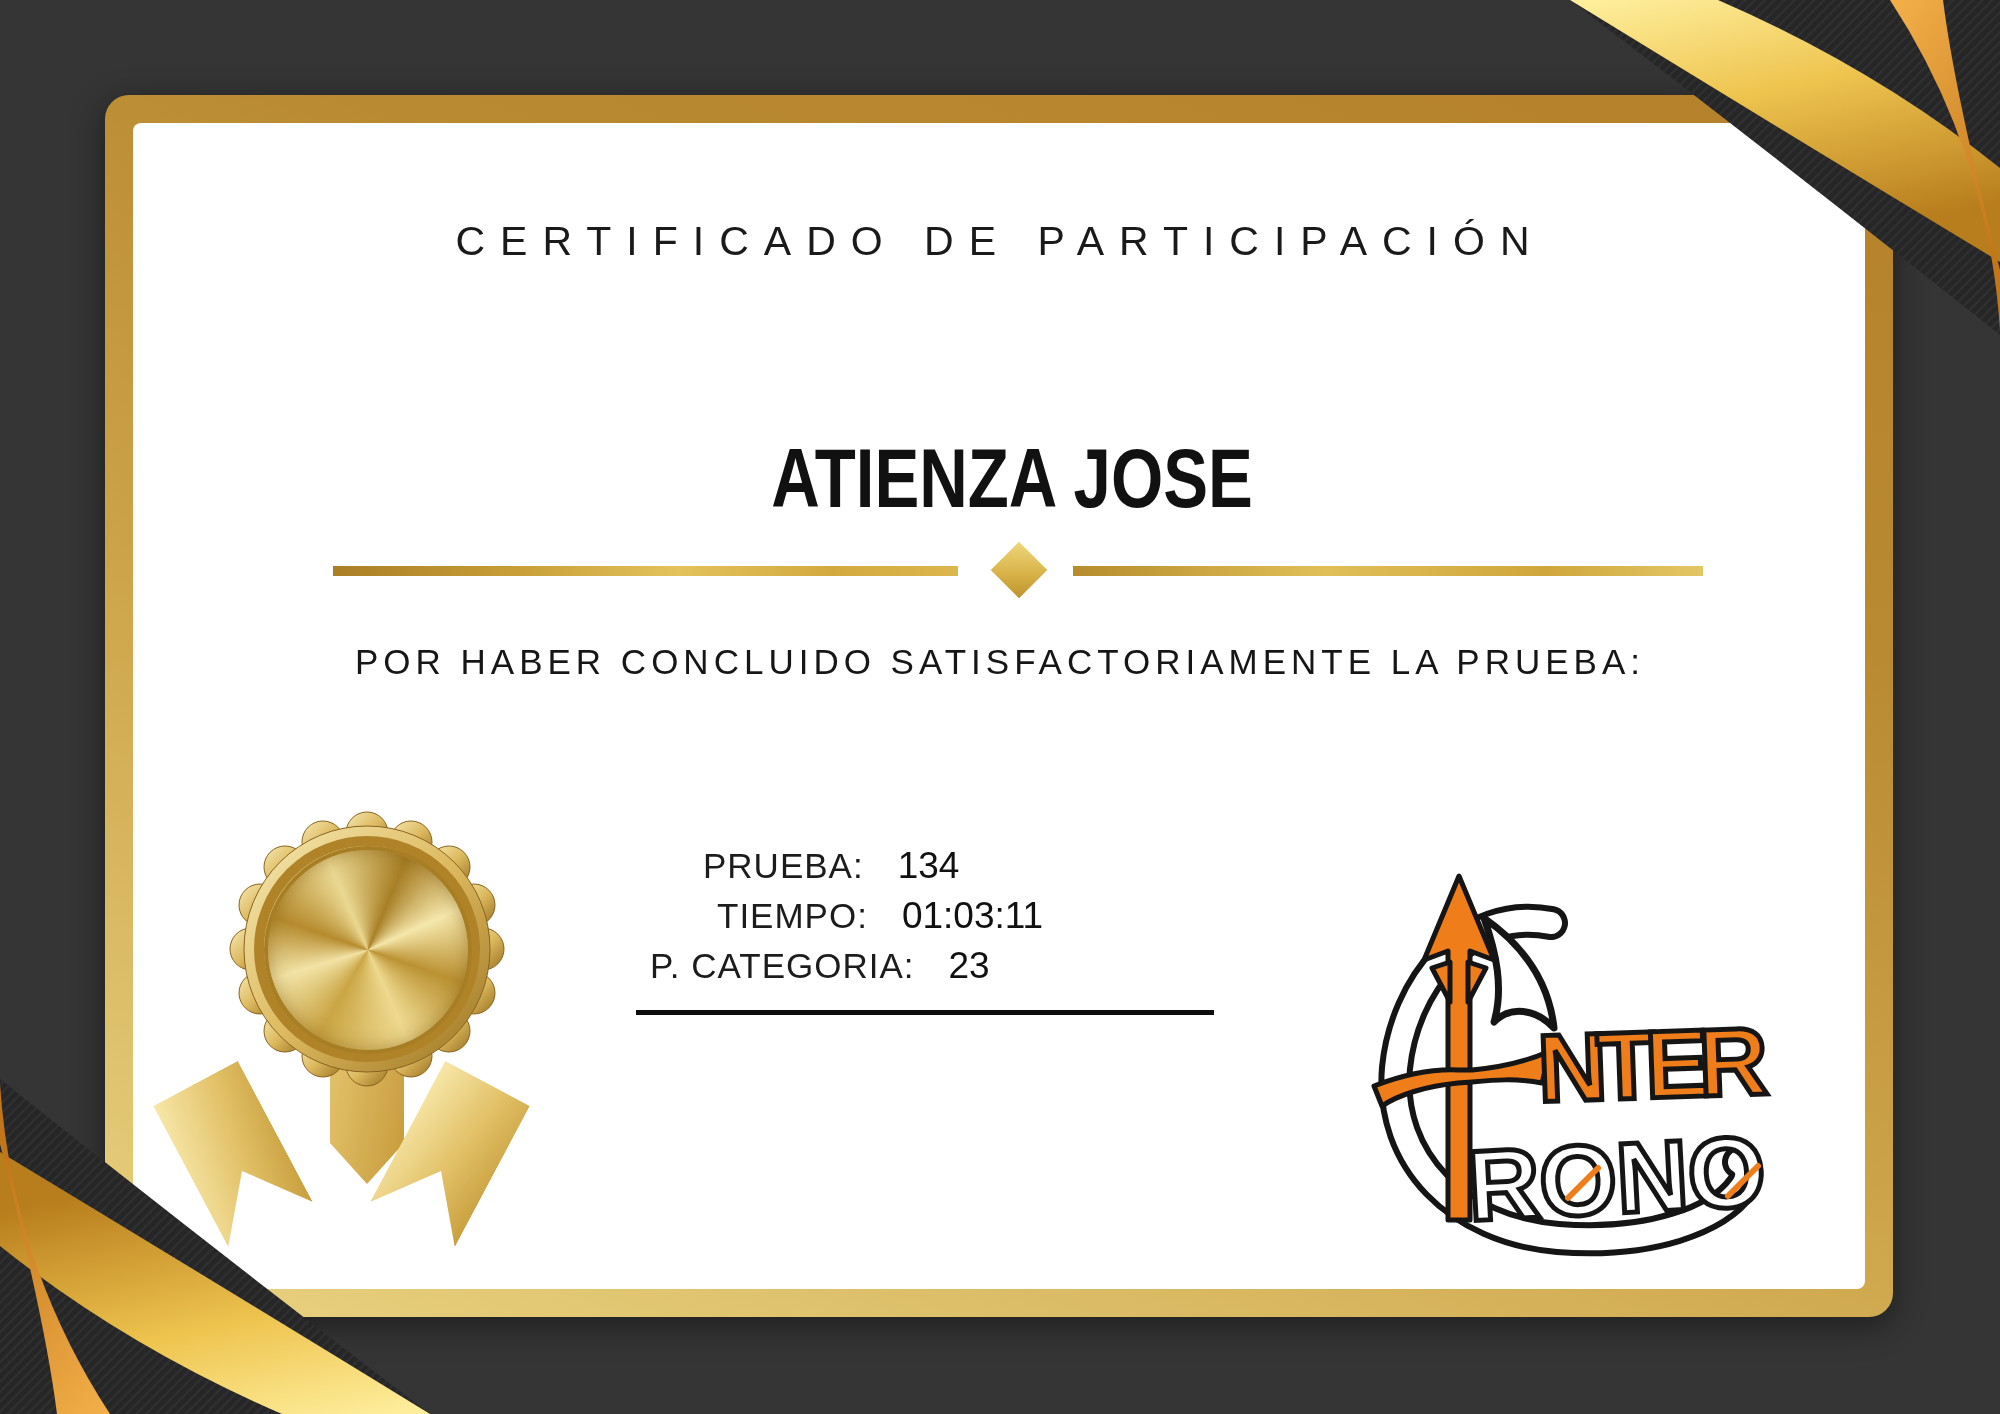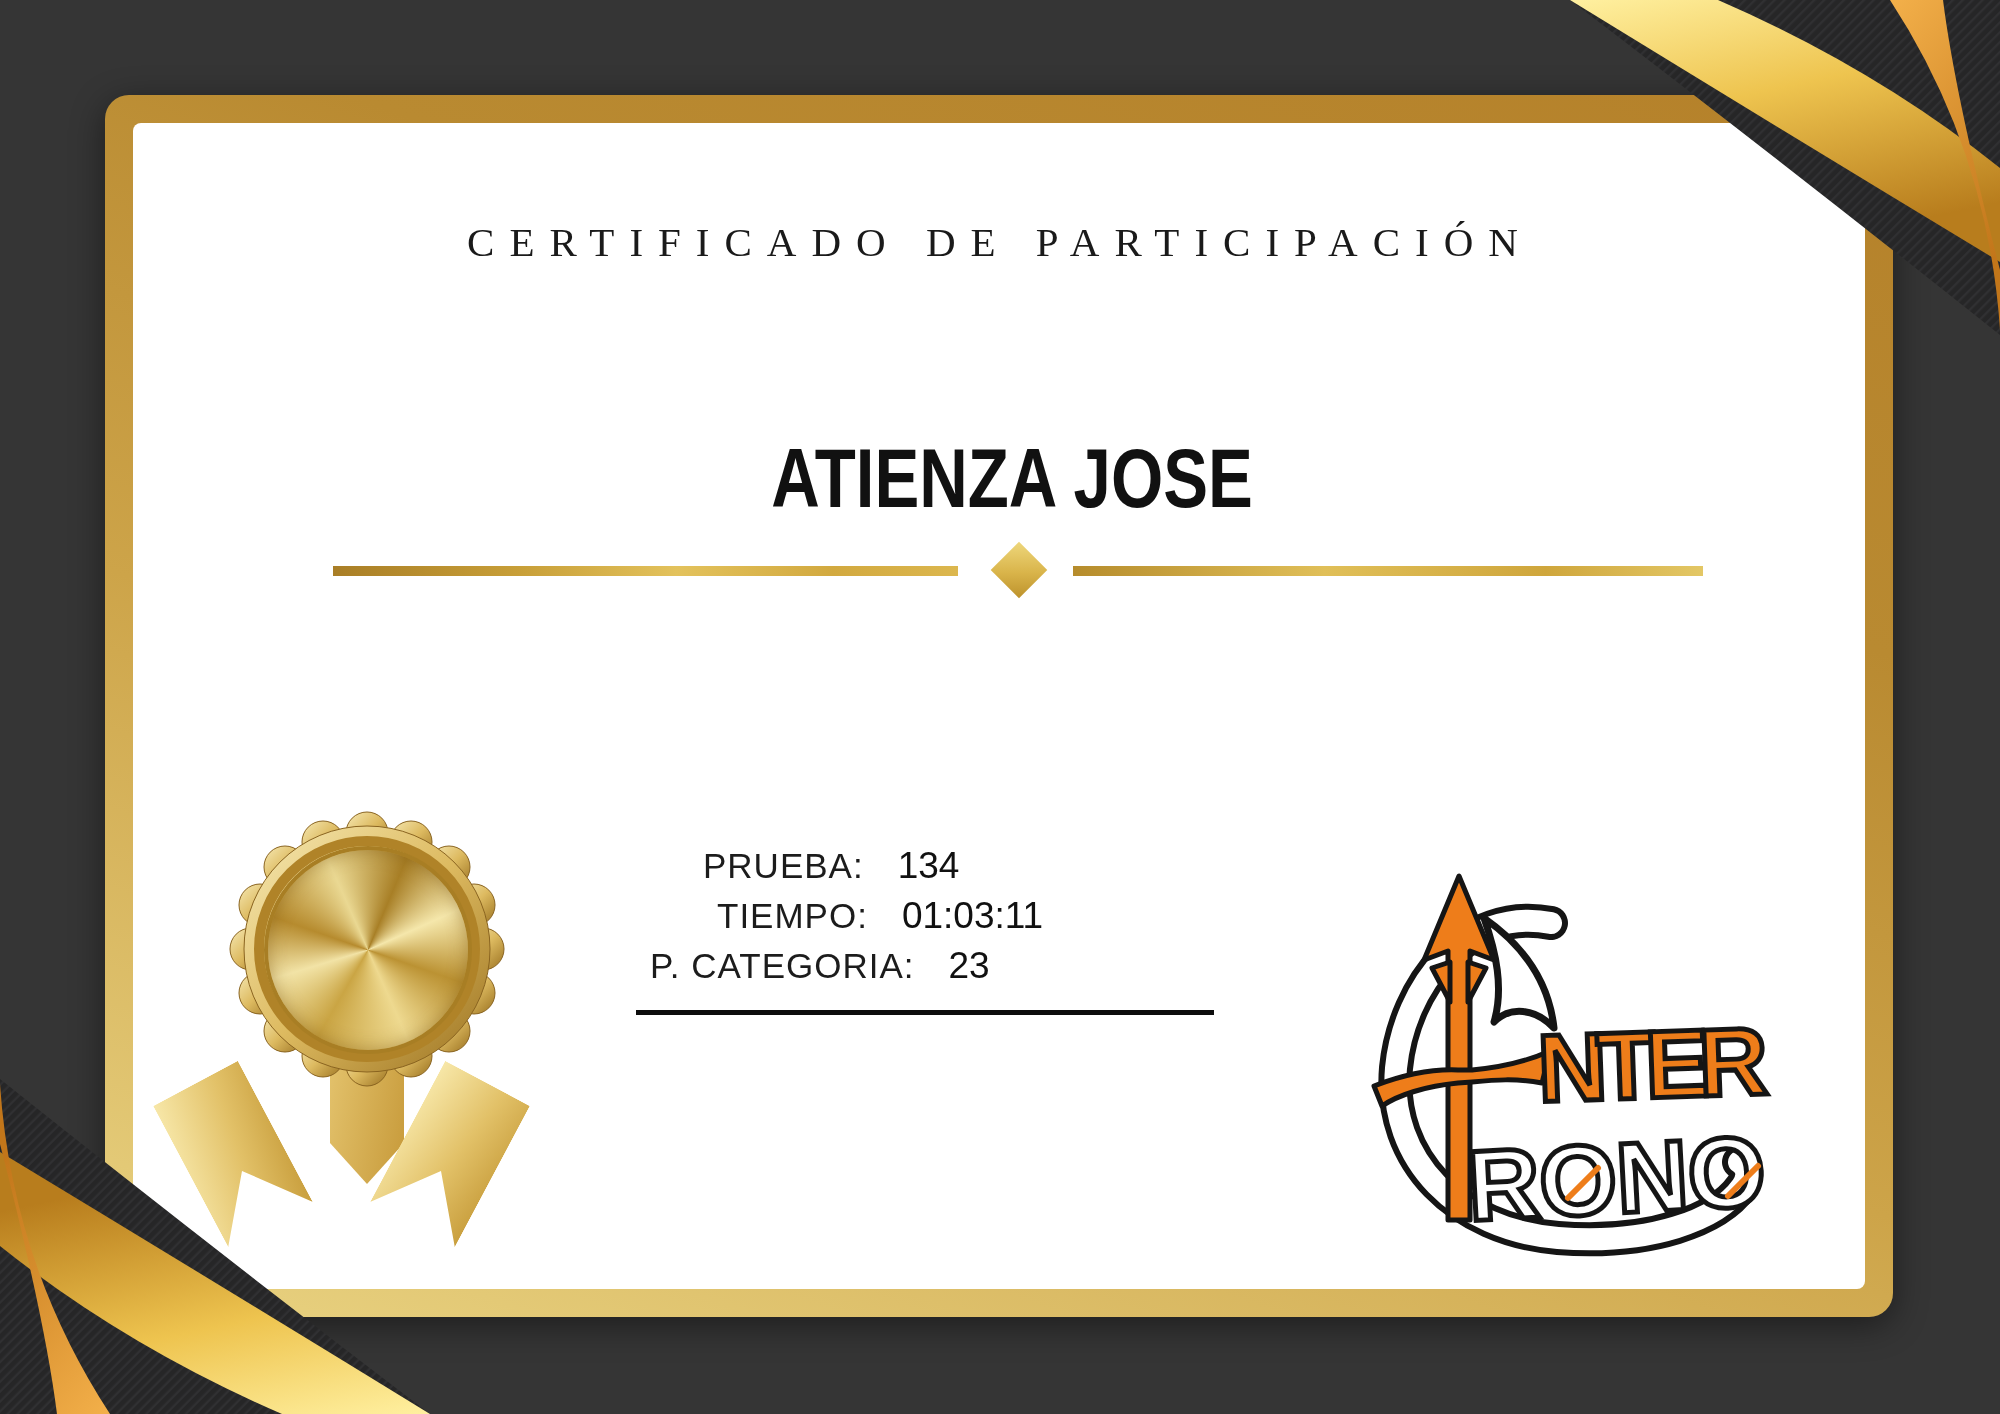--- a/index.html
+++ b/index.html
@@ -15,21 +15,21 @@
     background:linear-gradient(200deg,#b5812a 0%,#b98a31 30%,#cda449 60%,#e9d382 100%);
     box-shadow:0 8px 34px rgba(0,0,0,.45);
     z-index:1;
   }
   .inner{
     position:absolute;inset:28px;background:#ffffff;border-radius:8px;
   }
   
   .title{
     position:absolute;left:0;right:0;top:218px;text-align:center;
-    font-size:41px;letter-spacing:15px;color:#1a1a1a;font-weight:400;z-index:3;font-family:Liberation Serif, serif;
+    font-size:41px;letter-spacing:15px;color:#1a1a1a;font-weight:400;z-index:3;
   }
   .name-wrap{position:absolute;left:0;right:0;top:436px;text-align:center;z-index:3;padding-left:24px;}
   .name{
     display:inline-block;font-size:84px;font-weight:700;color:#111;
     letter-spacing:0px;transform:scaleX(.8);transform-origin:50% 50%;
     line-height:1;
   }
   .subtitle{
     position:absolute;left:0;right:0;top:642px;text-align:center;
     font-size:35px;letter-spacing:5px;color:#161616;font-weight:400;z-index:3;
@@ -97,20 +97,21 @@
 
   <div class="title">CERTIFICADO DE PARTICIPACIÓN</div>
   <div class="name-wrap">
     <span class="name">ATIENZA JOSE</span>
   </div>
 
   <div class="div-left"></div>
   <div class="div-diamond"></div>
   <div class="div-right"></div>
 
+  <div class="subtitle">POR HABER CONCLUIDO SATISFACTORIAMENTE LA PRUEBA:</div>
 
   <div class="field-row row-puesto">
     <span class="field-label">PRUEBA:</span><span class="field-value">134</span>
   </div>
   <div class="field-row row-tiempo">
     <span class="field-label">TIEMPO:</span><span class="field-value">01:03:11</span>
   </div>
   <div class="field-row row-categoria">
     <span class="field-label">P. CATEGORIA:</span><span class="field-value">23</span>
   </div>

